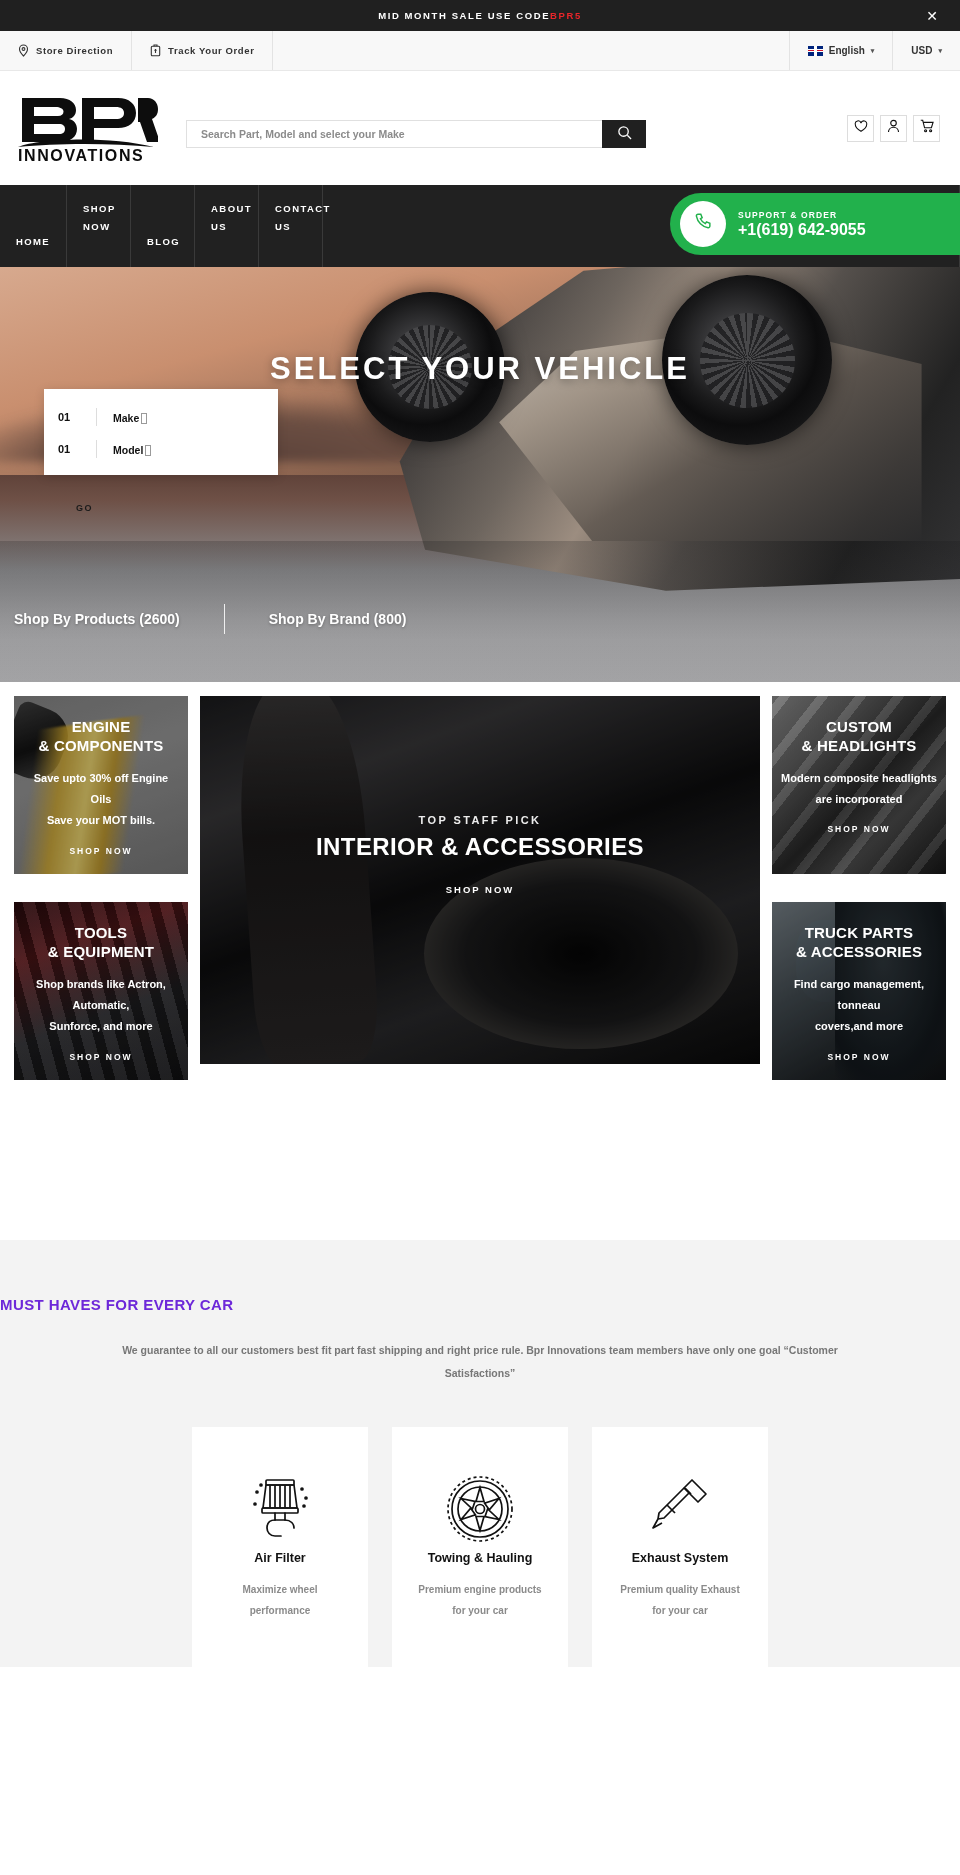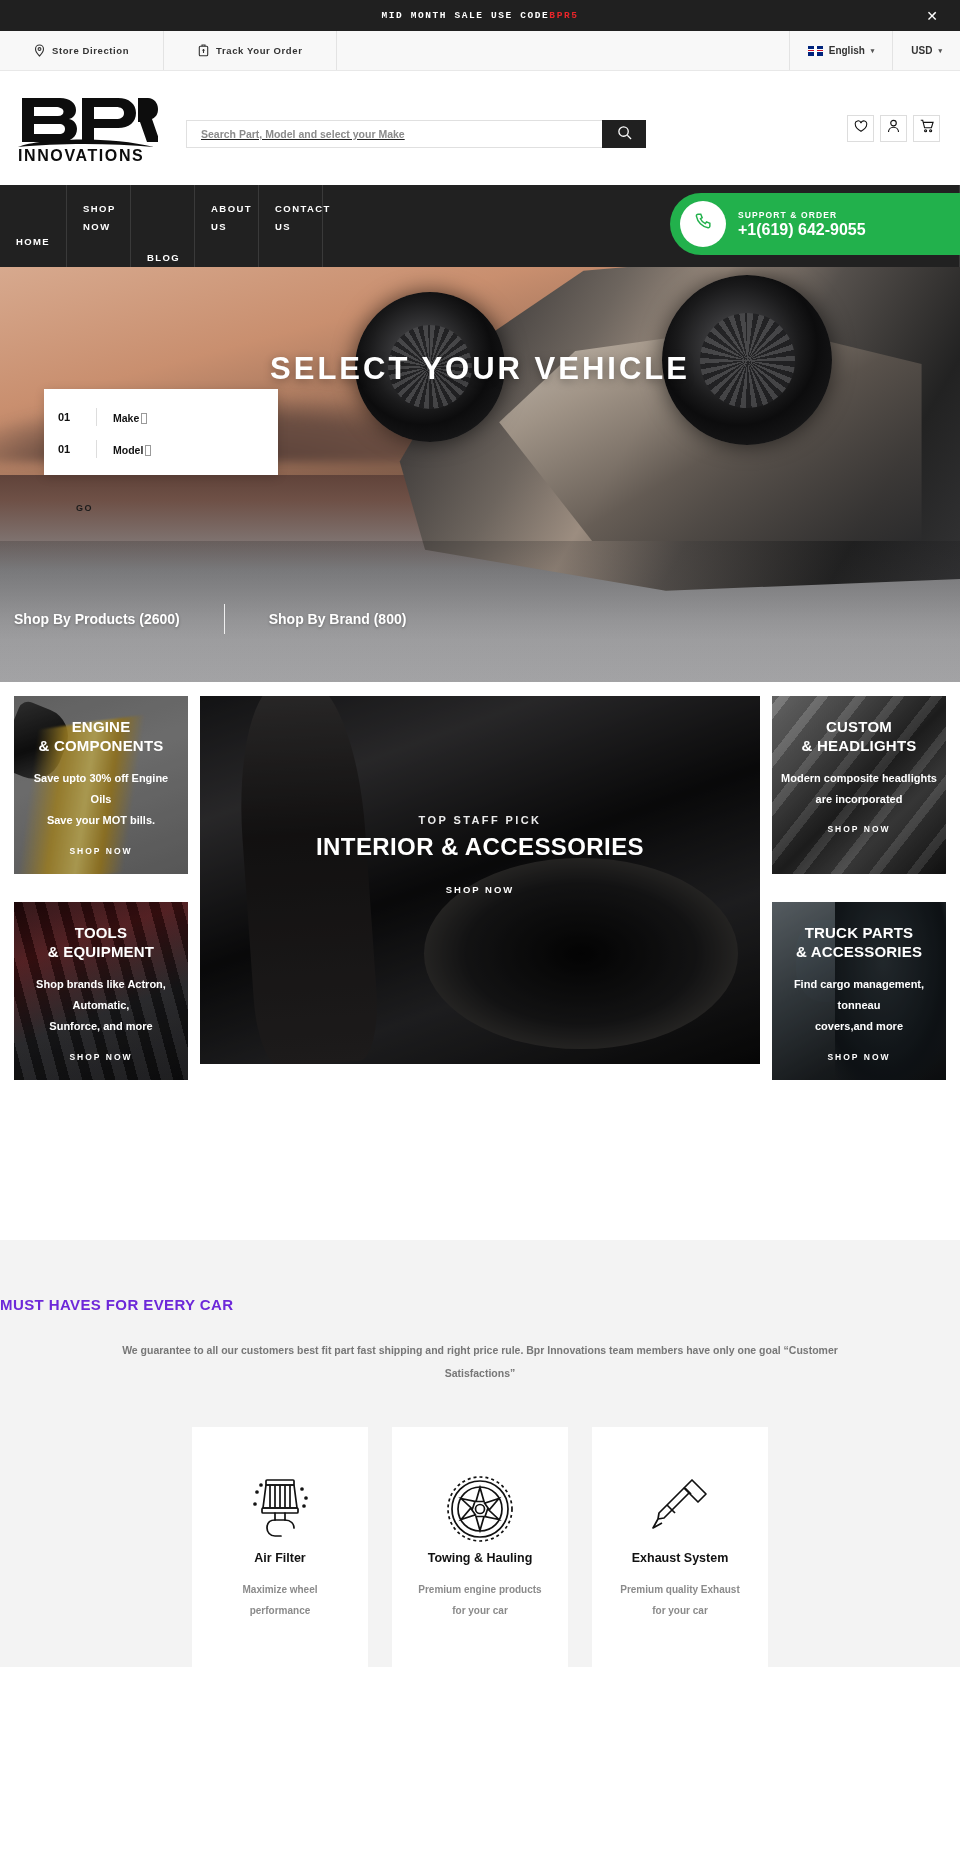--- a/index.html
+++ b/index.html
@@ -20,21 +20,20 @@
     align-items: center;
     justify-content: center;
     position: relative;
   }
   .announce-text {
     color: #ffffff;
     font-size: 9.5px;
     font-weight: 800;
     letter-spacing: 1.6px;
     text-transform: uppercase;
-    font-family: Liberation Mono, monospace;
   }
   .announce-code { color: #e8252a; }
   .announce-close {
     position: absolute;
     right: 22px;
     top: 50%;
     transform: translateY(-50%);
     color: #fff;
     font-size: 14px;
     line-height: 1;
@@ -47,21 +46,21 @@
     height: 40px;
     background: #f8f8f8;
     border-bottom: 1px solid #e8e8e8;
     display: flex;
     align-items: stretch;
   }
   .util-link {
     display: flex;
     align-items: center;
     gap: 7px;
-    padding: 0 34px;
+    padding: 0 18px;
     border-right: 1px solid #e3e3e3;
     font-size: 9.5px;
     font-weight: 800;
     letter-spacing: .6px;
     color: #333;
     text-decoration: none;
     cursor: pointer;
   }
   .util-link svg { display: block; }
   .util-spacer { flex: 1; }
@@ -109,21 +108,20 @@
     background: #fff;
   }
   .logo { width: 150px; flex: none; padding-left: 2px; }
   .logo svg { display: block; }
   .searchwrap {
     flex: 1;
     display: flex;
     margin: 12px 34px 0 22px;
     height: 28px;
     max-width: 460px;
-    text-decoration: underline;
   }
   .searchwrap input {
     flex: 1;
     border: 1px solid #e0e0e0;
     border-right: none;
     padding: 0 14px;
     font-size: 10.5px;
     font-weight: 700;
     color: #777;
     font-family: "Liberation Sans", sans-serif;
@@ -166,21 +164,21 @@
     letter-spacing: 1.4px;
     text-transform: uppercase;
     border-right: 1px solid #3a3a3a;
     cursor: pointer;
     text-decoration: none;
     line-height: 1.9;
     max-width: 64px;
   }
   .navitem.n1 { align-items: flex-end; padding-bottom: 16px; max-width: none; }
   .navitem.n2 { align-items: flex-start; padding-top: 15px; }
-  .navitem.n3 { align-items: flex-end; }
+  .navitem.n3 { align-items: flex-end; padding-bottom: 16px; }
   .navitem.n4 { align-items: flex-start; padding-top: 15px; }
   .navitem.n5 { align-items: flex-start; padding-top: 15px; }
   .nav-fill { flex: 1; border-right: 1px solid #3a3a3a; }
 
   .support {
     position: absolute;
     right: 0; top: 8px;
     height: 62px;
     background: #22b14c;
     border-radius: 34px 0 0 34px;

